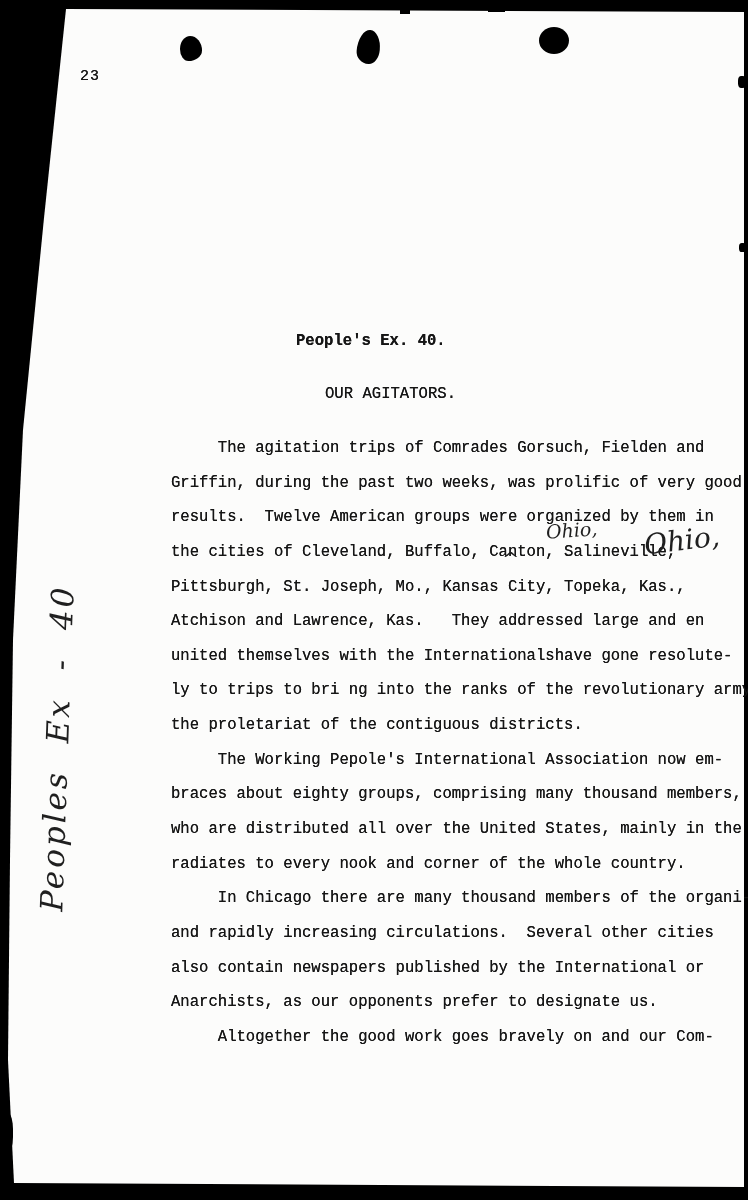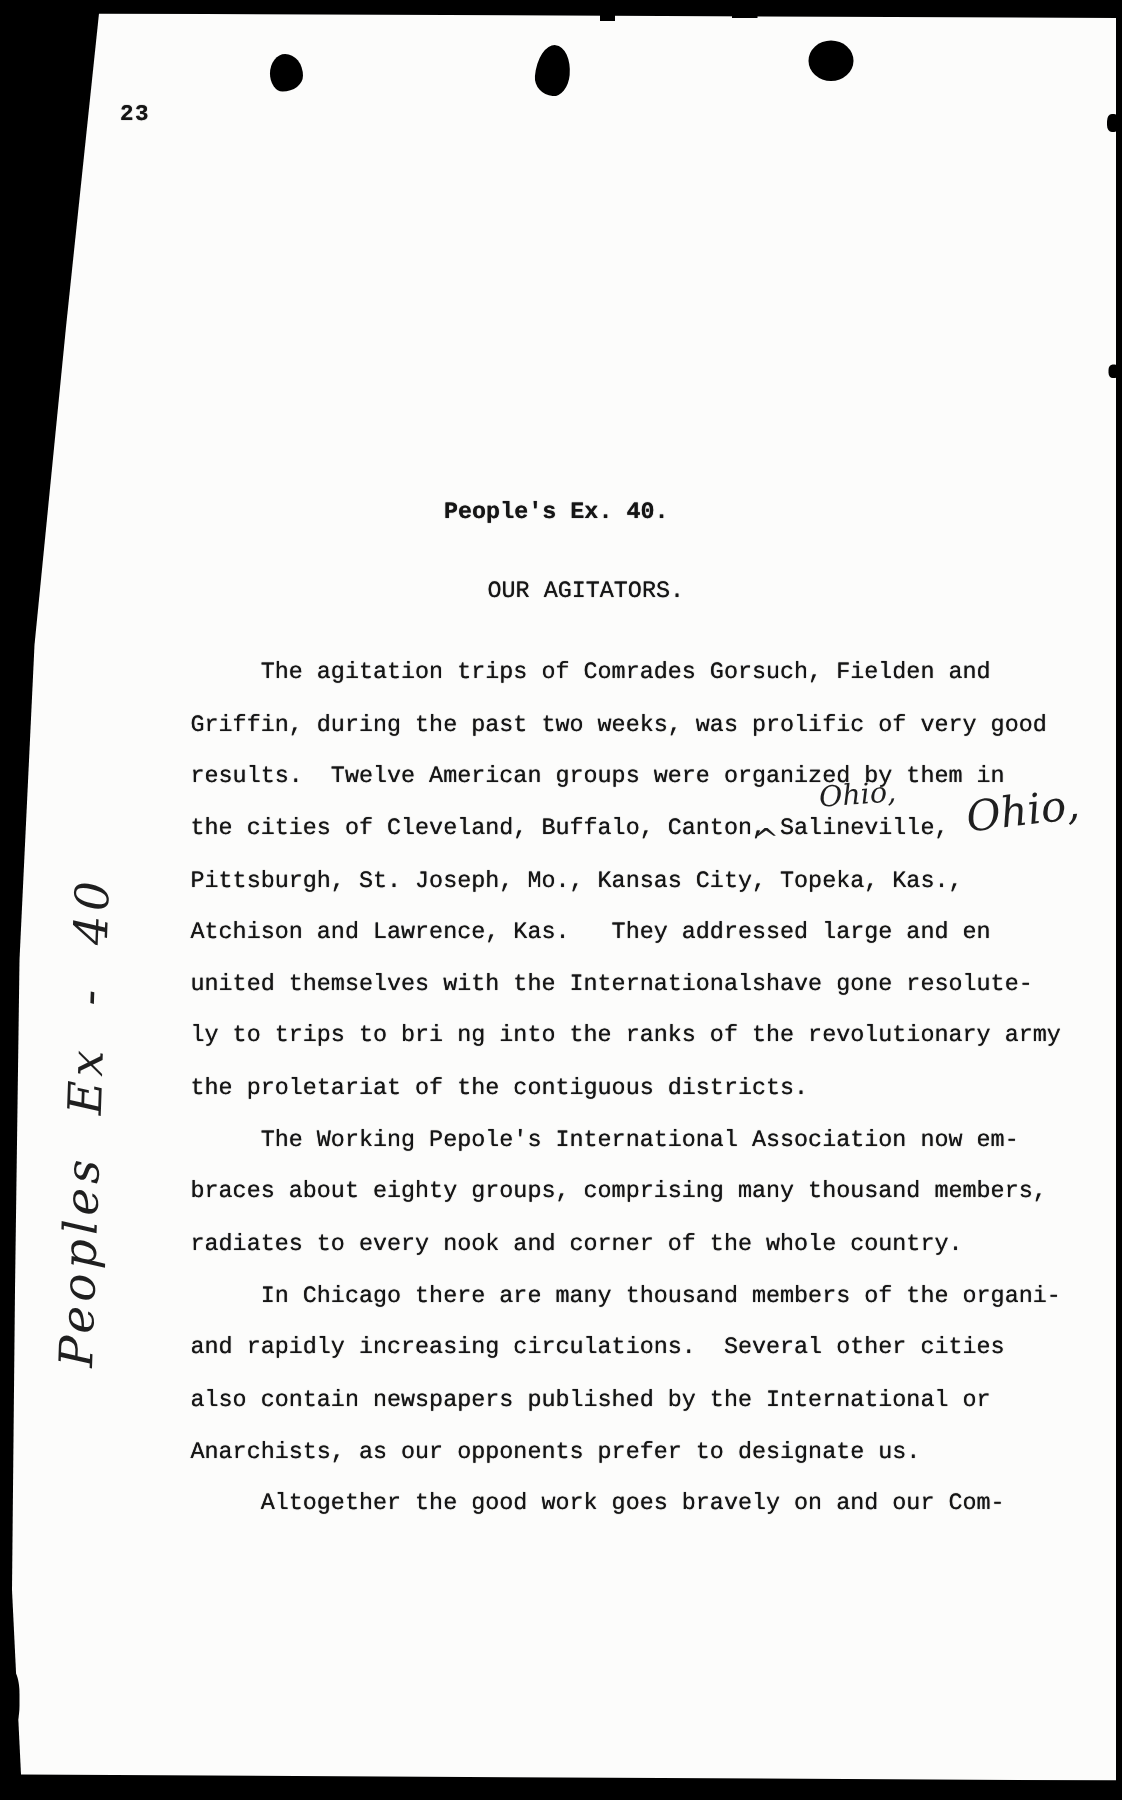--- a/index.html
+++ b/index.html
@@ -16,31 +16,31 @@
     background:var(--paper, #fcfcfb);
     clip-path: polygon(66px 9px, 744px 12px, 744px 1187px, 14px 1183px,
                        8px 1060px, 10px 860px, 13px 640px, 23px 430px, 44px 218px);
   }
   .typed {
     color:var(--ink, #151515);
     text-shadow:0 0 0.6px rgba(0,0,0,0.85);
   }
   .pnum {
     position:absolute; left:80px; top:68px;
-    font-size:15px; font-weight:bold; letter-spacing:1px;
+    font-size:15px; font-weight:normal; letter-spacing:1px;
   }
   .hline { position:absolute; font-size:15.6px; white-space:pre; }
   .h1 { left:296px; top:332px;font-weight:bold; }
   .h2 { left:313px; top:364px; }
   .h3 { left:325px; top:385px;text-align:center; }
   #body-text { position:absolute; left:127px; top:431px; width:610px; }
   .tline {
     white-space:pre;
     font-size:15.6px;
-    line-height:34.65px; height:34.65px;
+    line-height:34.65px; height:34.65px;margin-left:44px;
   }
   .hand {
     position:absolute;
     font-family:"DejaVu Serif", serif;
     font-style:italic;
     color:var(--hand-ink, #1f1f1f);
     white-space:nowrap;
   }
   .ohio1 { left:546px; top:519px; font-size:19px; transform:rotate(-4deg); }
   .ohio2 { left:644px; top:524px; font-size:28px; transform:rotate(-7deg); }
@@ -89,20 +89,21 @@
       <div class="tline">Griffin, during the past two weeks, was prolific of very good</div>
       <div class="tline">results.  Twelve American groups were organized by them in</div>
       <div class="tline">the cities of Cleveland, Buffalo, Canton, Salineville,</div>
       <div class="tline">Pittsburgh, St. Joseph, Mo., Kansas City, Topeka, Kas.,</div>
       <div class="tline">Atchison and Lawrence, Kas.   They addressed large and en</div>
       <div class="tline">united themselves with the Internationalshave gone resolute-</div>
       <div class="tline">ly to trips to bri ng into the ranks of the revolutionary army</div>
       <div class="tline">the proletariat of the contiguous districts.</div>
       <div class="tline">     The Working Pepole's International Association now em-</div>
       <div class="tline">braces about eighty groups, comprising many thousand members,</div>
+      <div class="tline">who are distributed all over the United States, mainly in the</div>
       <div class="tline">radiates to every nook and corner of the whole country.</div>
       <div class="tline">     In Chicago there are many thousand members of the organi-</div>
       <div class="tline">and rapidly increasing circulations.  Several other cities</div>
       <div class="tline">also contain newspapers published by the International or</div>
       <div class="tline">Anarchists, as our opponents prefer to designate us.</div>
       <div class="tline">     Altogether the good work goes bravely on and our Com-</div>
     </div>
 
   <div class="hand ohio1">Ohio,</div>
   <div class="hand caret">^</div>

